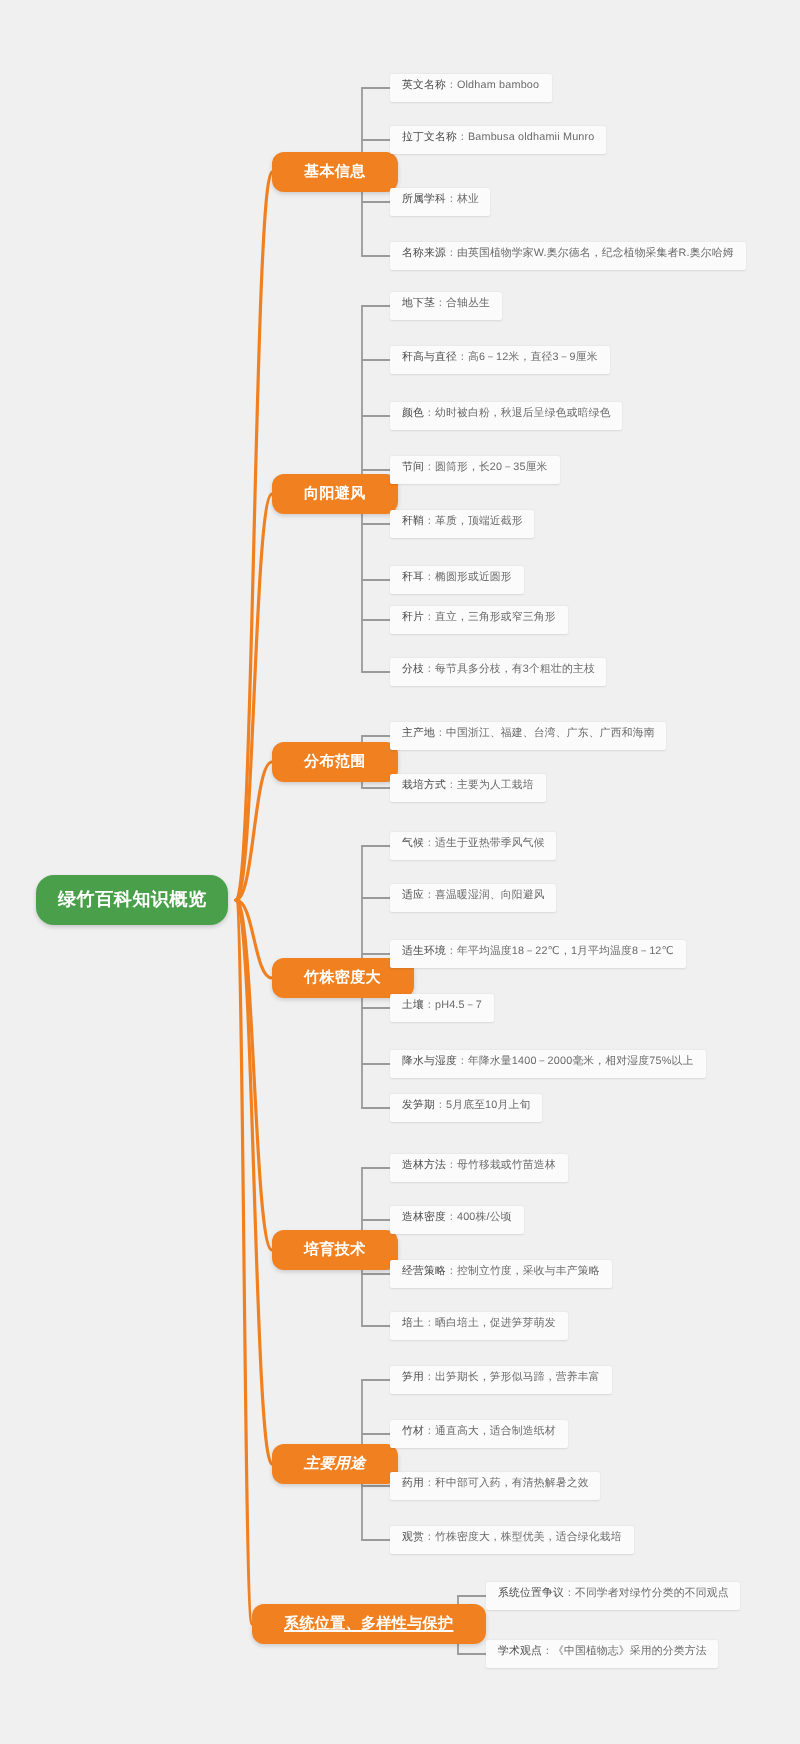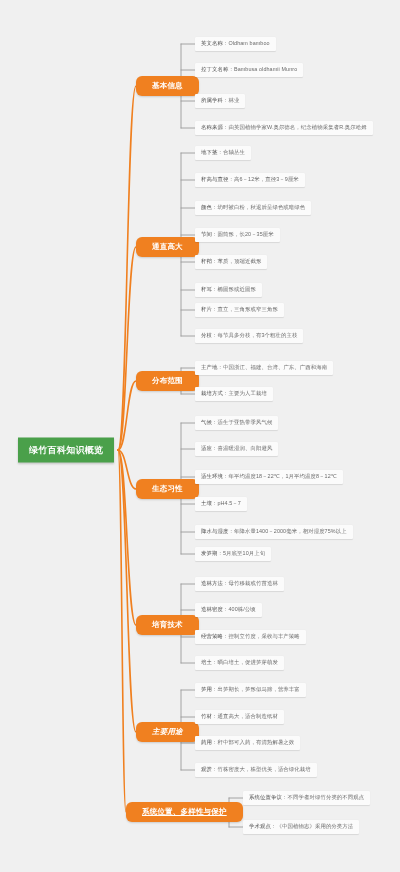--- a/index.html
+++ b/index.html
@@ -30,21 +30,21 @@
   .node {
     position: absolute;
     box-sizing: border-box;
     white-space: nowrap;
   }
   .root-node {
     background: #4aa04a;
     color: #ffffff;
     font-size: 9px;
     font-weight: bold;
-    border-radius: 0;
+    border-radius: 9px;
     padding: 6px 11px;
     letter-spacing: 0.3px;
     box-shadow: 0 1px 2px rgba(0,0,0,0.18);
     transform: translateY(-50%);
   }
   .branch-node {
     background: #f08020;
     color: #ffffff;
     font-size: 7.5px;
     font-weight: bold;
@@ -125,33 +125,33 @@
       <path d="M 229 798 L 229 827" fill="none" stroke="#9a9a9a" stroke-width="0.9" stroke-linecap="round"></path>
       <path d="M 229 798 L 243 798" fill="none" stroke="#9a9a9a" stroke-width="0.9" stroke-linecap="round"></path>
       <path d="M 229 827 L 243 827" fill="none" stroke="#9a9a9a" stroke-width="0.9" stroke-linecap="round"></path>
     </svg>
 <div class="node root-node" style="left: 18px; top: 450px;"><span>绿竹百科知识概览</span></div>
     <div class="node branch-node" style="left: 136px; top: 86px;"><span>基本信息</span></div>
     <div class="node leaf-node" style="left: 195px; top: 44px;"><span class="lbl">英文名称</span><span class="sep">：</span><span class="val">Oldham bamboo</span></div>
     <div class="node leaf-node" style="left: 195px; top: 70px;"><span class="lbl">拉丁文名称</span><span class="sep">：</span><span class="val">Bambusa oldhamii Munro</span></div>
     <div class="node leaf-node" style="left: 195px; top: 101px;"><span class="lbl">所属学科</span><span class="sep">：</span><span class="val">林业</span></div>
     <div class="node leaf-node" style="left: 195px; top: 128px;"><span class="lbl">名称来源</span><span class="sep">：</span><span class="val">由英国植物学家W.奥尔德名，纪念植物采集者R.奥尔哈姆</span></div>
-    <div class="node branch-node" style="left: 136px; top: 247px;"><span>通直高大</span></div>
+    <div class="node branch-node" style="left: 136px; top: 247px;"><span>向阳避风</span></div>
     <div class="node leaf-node" style="left: 195px; top: 153px;"><span class="lbl">地下茎</span><span class="sep">：</span><span class="val">合轴丛生</span></div>
     <div class="node leaf-node" style="left: 195px; top: 180px;"><span class="lbl">秆高与直径</span><span class="sep">：</span><span class="val">高6－12米，直径3－9厘米</span></div>
     <div class="node leaf-node" style="left: 195px; top: 208px;"><span class="lbl">颜色</span><span class="sep">：</span><span class="val">幼时被白粉，秋退后呈绿色或暗绿色</span></div>
     <div class="node leaf-node" style="left: 195px; top: 235px;"><span class="lbl">节间</span><span class="sep">：</span><span class="val">圆筒形，长20－35厘米</span></div>
     <div class="node leaf-node" style="left: 195px; top: 262px;"><span class="lbl">秆鞘</span><span class="sep">：</span><span class="val">革质，顶端近截形</span></div>
     <div class="node leaf-node" style="left: 195px; top: 290px;"><span class="lbl">秆耳</span><span class="sep">：</span><span class="val">椭圆形或近圆形</span></div>
     <div class="node leaf-node" style="left: 195px; top: 310px;"><span class="lbl">秆片</span><span class="sep">：</span><span class="val">直立，三角形或窄三角形</span></div>
     <div class="node leaf-node" style="left: 195px; top: 336px;"><span class="lbl">分枝</span><span class="sep">：</span><span class="val">每节具多分枝，有3个粗壮的主枝</span></div>
     <div class="node branch-node" style="left: 136px; top: 381px;"><span>分布范围</span></div>
     <div class="node leaf-node" style="left: 195px; top: 368px;"><span class="lbl">主产地</span><span class="sep">：</span><span class="val">中国浙江、福建、台湾、广东、广西和海南</span></div>
     <div class="node leaf-node" style="left: 195px; top: 394px;"><span class="lbl">栽培方式</span><span class="sep">：</span><span class="val">主要为人工栽培</span></div>
-    <div class="node branch-node" style="left: 136px; top: 489px;"><span>生态习性</span></div>
+    <div class="node branch-node" style="left: 136px; top: 489px;"><span>竹株密度大</span></div>
     <div class="node leaf-node" style="left: 195px; top: 423px;"><span class="lbl">气候</span><span class="sep">：</span><span class="val">适生于亚热带季风气候</span></div>
     <div class="node leaf-node" style="left: 195px; top: 449px;"><span class="lbl">适应</span><span class="sep">：</span><span class="val">喜温暖湿润、向阳避风</span></div>
     <div class="node leaf-node" style="left: 195px; top: 477px;"><span class="lbl">适生环境</span><span class="sep">：</span><span class="val">年平均温度18－22℃，1月平均温度8－12℃</span></div>
     <div class="node leaf-node" style="left: 195px; top: 504px;"><span class="lbl">土壤</span><span class="sep">：</span><span class="val">pH4.5－7</span></div>
     <div class="node leaf-node" style="left: 195px; top: 532px;"><span class="lbl">降水与湿度</span><span class="sep">：</span><span class="val">年降水量1400－2000毫米，相对湿度75%以上</span></div>
     <div class="node leaf-node" style="left: 195px; top: 554px;"><span class="lbl">发笋期</span><span class="sep">：</span><span class="val">5月底至10月上旬</span></div>
     <div class="node branch-node" style="left: 136px; top: 625px;"><span>培育技术</span></div>
     <div class="node leaf-node" style="left: 195px; top: 584px;"><span class="lbl">造林方法</span><span class="sep">：</span><span class="val">母竹移栽或竹苗造林</span></div>
     <div class="node leaf-node" style="left: 195px; top: 610px;"><span class="lbl">造林密度</span><span class="sep">：</span><span class="val">400株/公顷</span></div>
     <div class="node leaf-node" style="left: 195px; top: 637px;"><span class="lbl">经营策略</span><span class="sep">：</span><span class="val">控制立竹度，采收与丰产策略</span></div>

